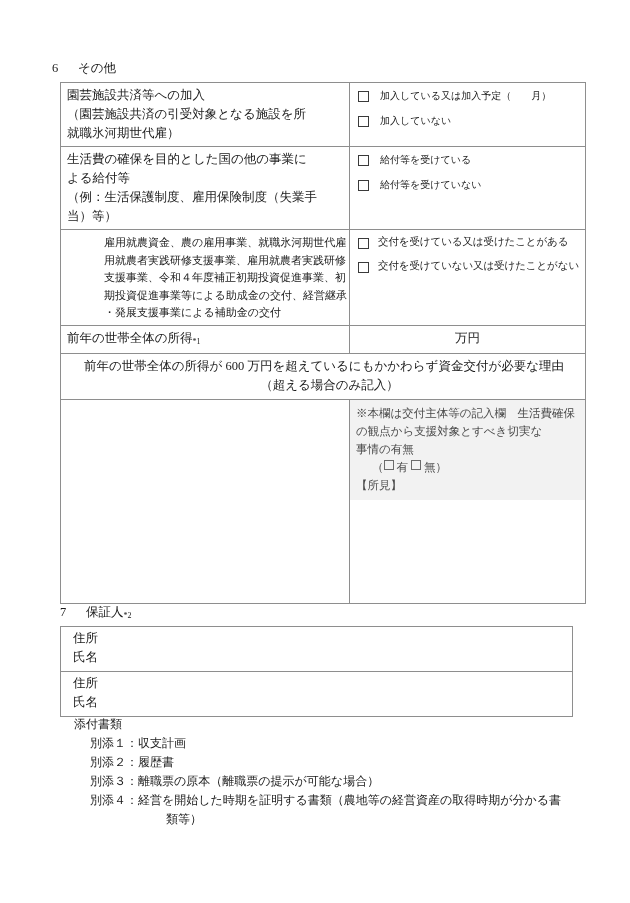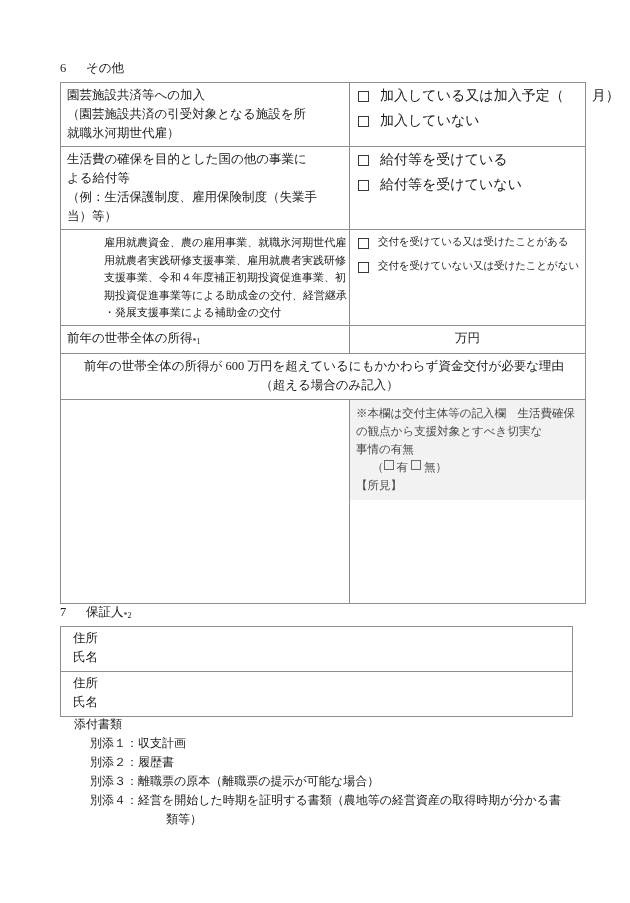--- a/index.html
+++ b/index.html
@@ -72,21 +72,21 @@
   }
   .opt .box {
     display: inline-block;
     width: 9px; height: 9px;
     border: 1px solid #3a3a3a;
     margin-right: 11px;
     margin-top: 4px;
     flex: 0 0 auto;
     background: #fff;
   }
-  .opt .txt { font-size: 14px; line-height: 17px; }
+  .opt .txt { font-size: 10px; line-height: 17px; }
   .opt.tiny .txt { font-size: 10.5px; line-height: 16px; letter-spacing: -0.1px; }
   .opt.tiny .box { margin-right: 9px; }
 
   .center-cell {
     text-align: center;
     padding-top: 3px !important;
     font-size: 12.5px;
   }
 
   
@@ -149,21 +149,21 @@
   }
   .attach .item .lbl { flex: 0 0 auto; white-space: nowrap; }
   .attach .item .val { flex: 1 1 auto; }
   .attach .item .val .cont { display: block; padding-left: 28px; }
 </style>
 </head>
 <body>
 
 <div class="page">
 
-  <div class="sec-head" style="left:60px; top:60px;">
+  <div class="sec-head" style="left:52px; top:60px;">
     <span class="num">6</span><span>その他</span>
   </div>
 
   <table class="tbl" id="other-table">
     <tbody>
 
       <tr>
         <td class="left-cell" style="height:56px;">
           <span class="cell-line">園芸施設共済等への加入</span>
           <span class="cell-line">（園芸施設共済の引受対象となる施設を所</span>

